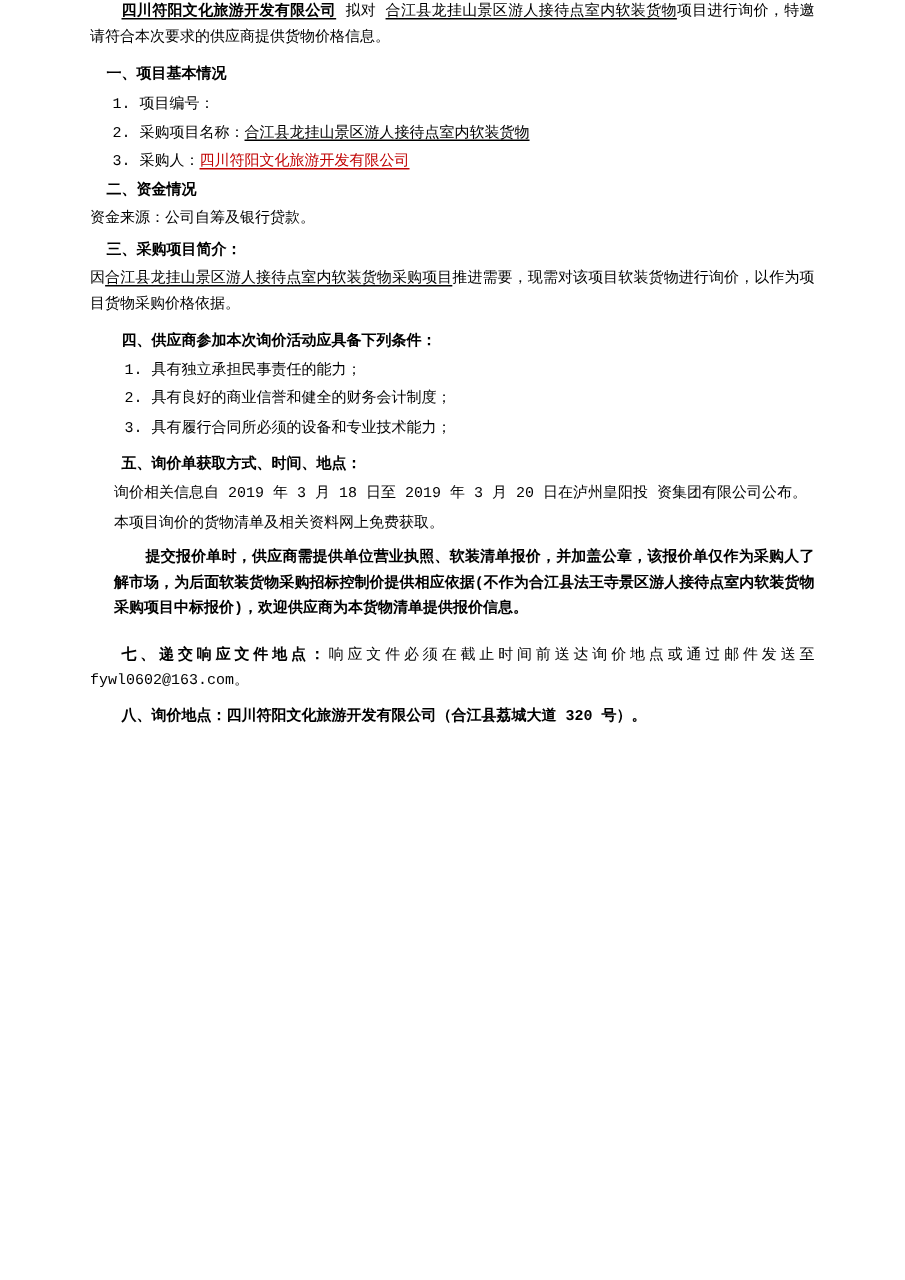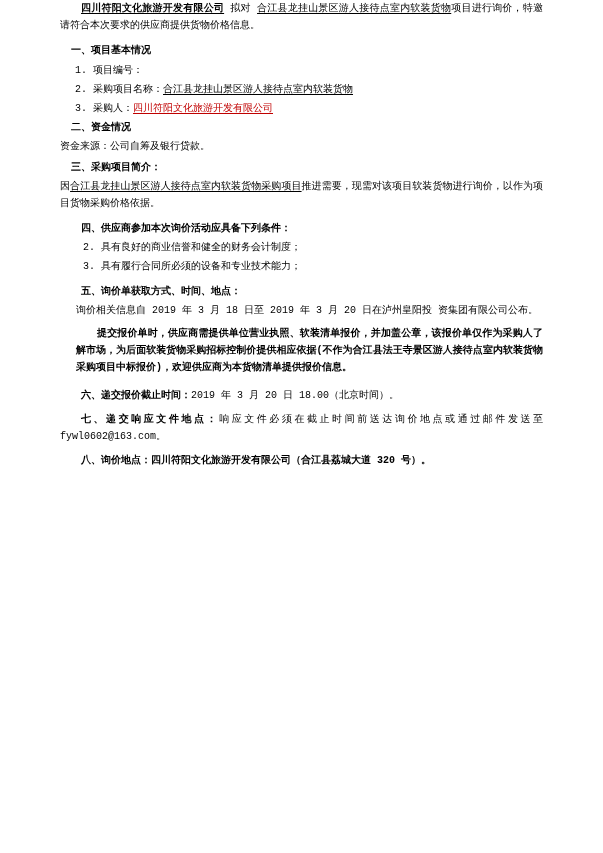--- a/index.html
+++ b/index.html
@@ -109,37 +109,36 @@
   <p class="flat">资金来源：公司自筹及银行贷款。</p>
 
   <p class="section-head">三、采购项目简介：</p>
   <p class="flat">
     <span>因</span><span class="ul">合江县龙挂山景区游人接待点室内软装货物采购项目</span><span>推进需要，现需对该项目软装货物进行询价，以作为项目货物采购价格依据。</span>
   </p>
 
   <div class="spacer-sm"></div>
 
   <p class="section-head-2">四、供应商参加本次询价活动应具备下列条件：</p>
+  <p class="item-sub">1. 具有独立承担民事责任的能力；</p>
   <p class="item-sub">2. 具有良好的商业信誉和健全的财务会计制度；</p>
   <p class="item-sub">3. 具有履行合同所必须的设备和专业技术能力；</p>
 
   <div class="spacer-sm"></div>
 
   <p class="section-head-2">五、询价单获取方式、时间、地点：</p>
   <p class="flat tight">询价相关信息自 2019 年 3 月 18 日至 2019 年 3 月 20 日在泸州皇阳投 资集团有限公司公布。</p>
+  <p class="flat tight">本项目询价的货物清单及相关资料网上免费获取。</p>
 
   <div class="spacer-sm"></div>
 
   <p class="indent2 bold tight">提交报价单时，供应商需提供单位营业执照、软装清单报价，并加盖公章，该报价单仅作为采购人了解市场，为后面软装货物采购招标控制价提供相应依据(不作为合江县法王寺景区游人接待点室内软装货物采购项目中标报价)，欢迎供应商为本货物清单提供报价信息。</p>
 
   <div class="spacer-md"></div>
 
-  <p class="section-head-2">
-    <span class="bold">六、递交报价截止时间：</span><span style="font-weight:normal">2019 年 3 月 20 日 18.00（北京时间）。</span>
-  </p>
 
   <div class="spacer-sm"></div>
 
   <p class="section-head-2">
     <span class="bold">七、递交响应文件地点：</span><span style="font-weight:normal">响应文件必须在截止时间前送达询价地点或通过邮件发送至 fywl0602@163.com。</span>
   </p>
 
   <div class="spacer-sm"></div>
 
   <p class="section-head-2 bold">八、询价地点：四川符阳文化旅游开发有限公司（合江县荔城大道 320 号）。</p>

